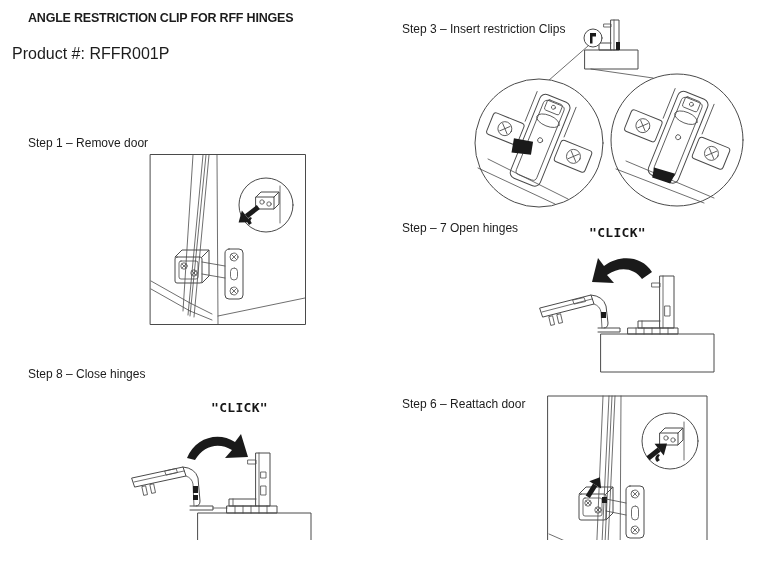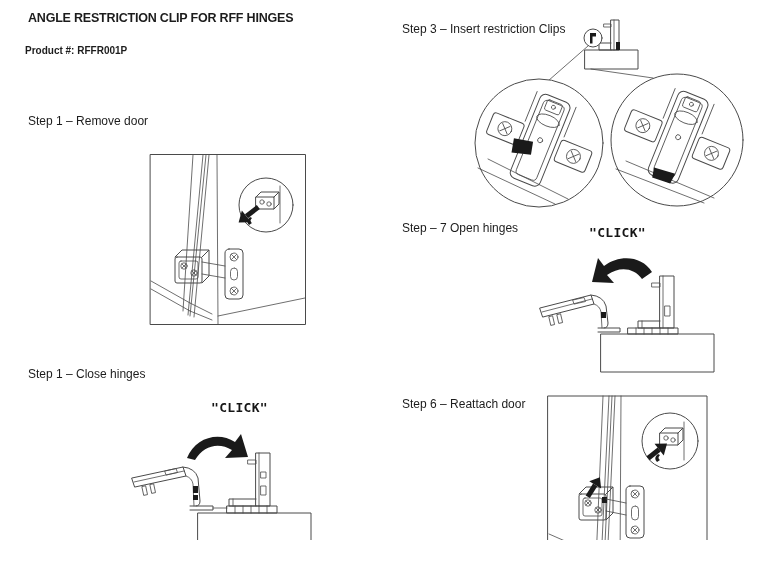--- a/index.html
+++ b/index.html
@@ -1,37 +1,37 @@
 <!DOCTYPE html>
 <html><head>
 <meta charset="utf-8">
 <style>
   html,body{margin:0;padding:0;background:#ffffff;}
   .page{position:relative;width:768px;height:540px;background:#ffffff;overflow:hidden;
         font-family:"Liberation Sans",sans-serif;color:#1c1c1c;}
   .doc-title{position:absolute;left:28px;top:11px;font-size:12.5px;font-weight:bold;letter-spacing:-0.2px;white-space:nowrap;}
-  .product{position:absolute;left:25px;top:45px;font-size:10px;font-weight:bold;white-space:nowrap;}
+  .product{position:absolute;left:12px;top:45px;font-size:16px;font-weight:normal;white-space:nowrap;}
   .step-label{position:absolute;font-size:12px;font-weight:normal;white-space:nowrap;z-index:3;}
   .click-label{position:absolute;font-family:"DejaVu Sans Mono",monospace;font-size:13px;font-weight:bold;
                color:#161616;letter-spacing:0.3px;white-space:nowrap;z-index:3;}
   svg.fig{position:absolute;overflow:visible;z-index:1;}
   .ln{fill:none;stroke:#4a4a4a;stroke-width:1;stroke-linejoin:round;stroke-linecap:round;}
   .ln2{fill:none;stroke:#4a4a4a;stroke-width:0.8;stroke-linejoin:round;stroke-linecap:round;}
   .blk{fill:#1a1a1a;stroke:none;}
   .mask{fill:#ffffff;stroke:#4a4a4a;stroke-width:1;}
 </style>
 </head>
 <body>
 
 <div class="page">
 
   <div class="doc-title">ANGLE RESTRICTION CLIP FOR RFF HINGES</div>
   <div class="product">Product #: RFFR001P</div>
 
-  <div class="step-label" style="left:28px;top:114px">Step 1 – Remove door</div>
+  <div class="step-label" style="left:28px;top:136px">Step 1 – Remove door</div>
 
   <svg class="fig" style="left:149px;top:153px" width="160" height="175" viewBox="0 0 160 175">
     <g class="ln">
       <rect x="1.5" y="1.5" width="155" height="170"></rect>
       <g class="ln2">
         <path d="M44 2 L34 158"></path>
           <path d="M54 2 L39 162"></path>
           <path d="M57 2 L41 163"></path>
         <path d="M60 2 L45 164"></path>
           <path d="M68 2 L69 171"></path>
@@ -72,21 +72,21 @@
           <circle class="ln2" cx="120" cy="51" r="2.2"></circle>
         <g class="blk" transform="rotate(142 103 59)">
           <rect x="95" y="56.5" width="15" height="5"></rect>
           <polygon points="110,51.5 110,66.5 120,59"></polygon>
         </g>
         <path class="blk" d="M101 64 q-5 4 -1 8 l3 -2 q-3 -2 0 -5 z"></path>
       </g>
     </g>
   </svg>
 
-  <div class="step-label" style="left:28px;top:367px">Step 1 – Close hinges</div>
+  <div class="step-label" style="left:28px;top:367px">Step 8 – Close hinges</div>
   <div class="click-label" style="left:211px;top:400px">"CLICK"</div>
 
   <svg class="fig" style="left:105px;top:398px" width="235" height="160" viewBox="0 0 235 160">
     <g class="ln">
       <rect x="93" y="115" width="113" height="38"></rect>
       <g>
         <rect x="122" y="108" width="50" height="7"></rect>
         <path class="ln2" d="M130 108 L130 115 M138 108 L138 115 M146 108 L146 115 M154 108 L154 115 M162 108 L162 115"></path>
         <rect x="151" y="55" width="14" height="53"></rect>
         <path class="ln2" d="M154 55 L154 108"></path>

